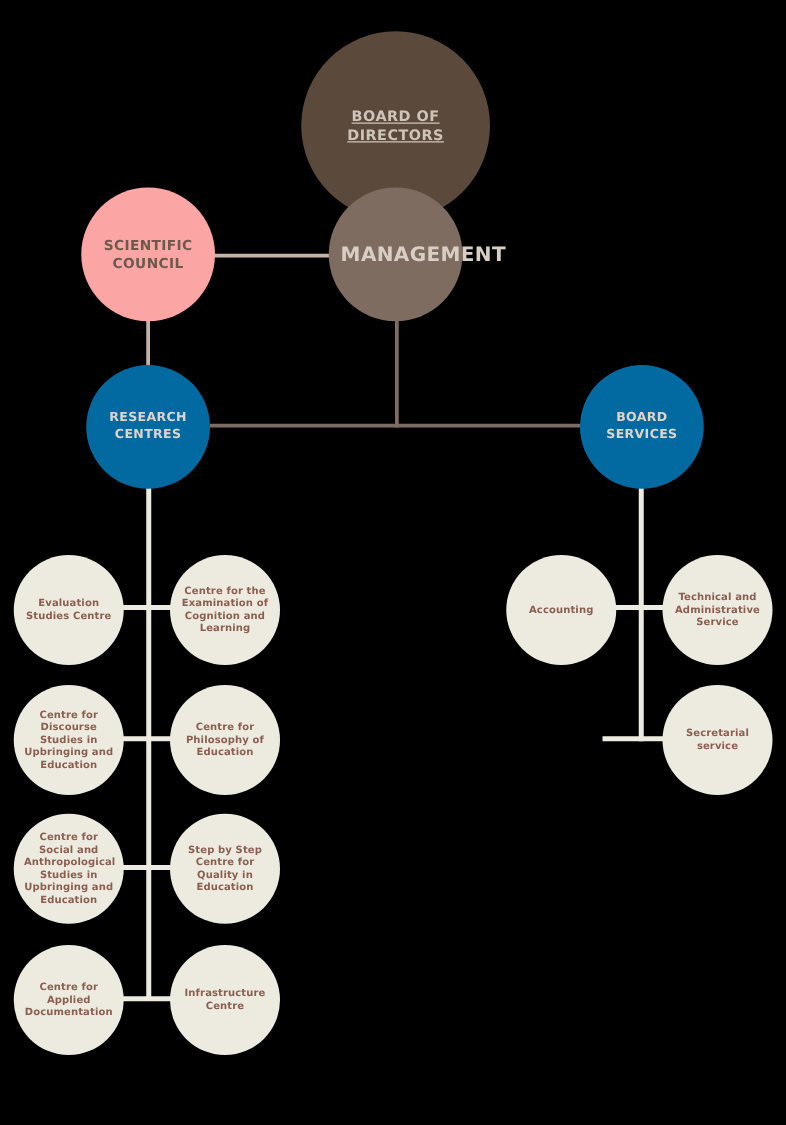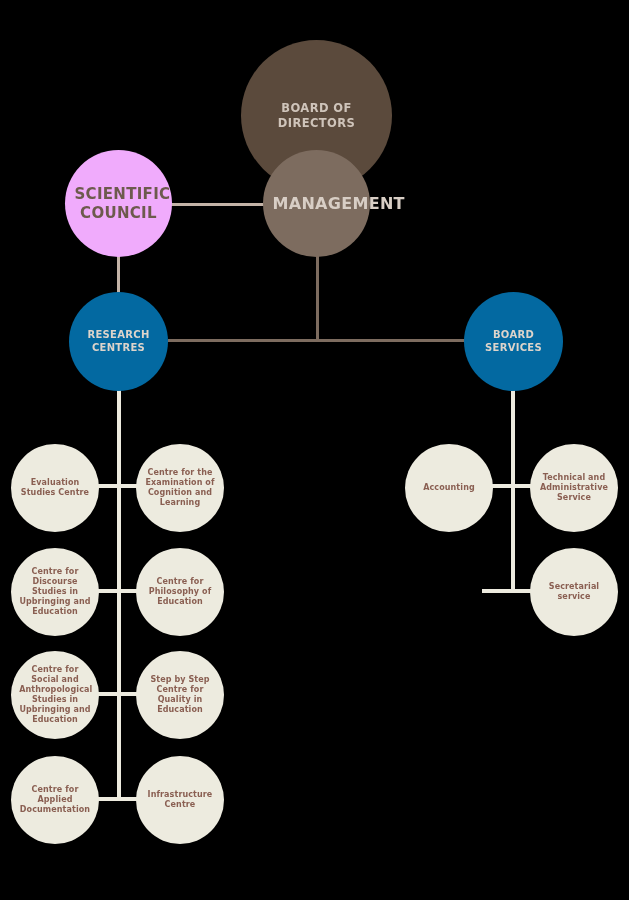--- a/index.html
+++ b/index.html
@@ -36,24 +36,24 @@
   }
   
   .tier-board {
     background: #5b4a3c;
     color: #cfc4ba;
     font-weight: bold;
     font-size: 11.5px;
     letter-spacing: 0.4px;
   }
   .tier-council {
-    background: #f0abfc;
+    background: #fca5a5;
     color: #6d5a4d;
     font-weight: bold;
-    font-size: 15px;
+    font-size: 11px;
     letter-spacing: 0.3px;
   }
   .tier-mgmt {
     background: #7d6c5f;
     color: #d8cec5;
     font-weight: bold;
     font-size: 16px;
     letter-spacing: 0.3px;
   }
   .tier-branch {
@@ -102,21 +102,21 @@
   <div class="conn conn-cream" style="left:88px; top:484px; width:62px; height:4px;"></div>
   <div class="conn conn-cream" style="left:88px; top:589px; width:62px; height:4px;"></div>
   <div class="conn conn-cream" style="left:88px; top:692px; width:62px; height:4px;"></div>
   <div class="conn conn-cream" style="left:88px; top:797px; width:62px; height:4px;"></div>
 
   <div class="conn conn-cream" style="left:511px; top:388px; width:4px; height:205px;"></div>
 
   <div class="conn conn-cream" style="left:482px; top:484px; width:62px; height:4px;"></div>
   <div class="conn conn-cream" style="left:482px; top:589px; width:62px; height:4px;"></div>
 
-  <div class="node tier-board" style="left:241px; top:40px; width:151px; height:151px;">
+  <div class="node tier-board" style="left:241px; top:25px; width:151px; height:151px;text-decoration:underline;">
     <span class="lbl">BOARD OF DIRECTORS</span>
   </div>
 
   <div class="node tier-council" style="left:65px; top:150px; width:107px; height:107px;">
     <span class="lbl">SCIENTIFIC COUNCIL</span>
   </div>
 
   <div class="node tier-mgmt" style="left:263px; top:150px; width:107px; height:107px;">
     <span class="lbl">MANAGEMENT</span>
   </div>

